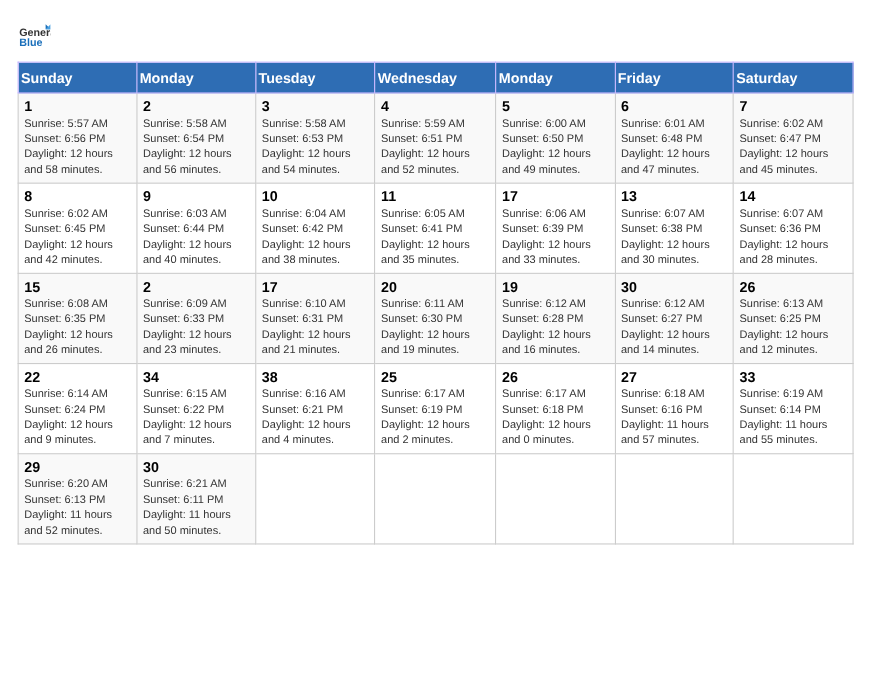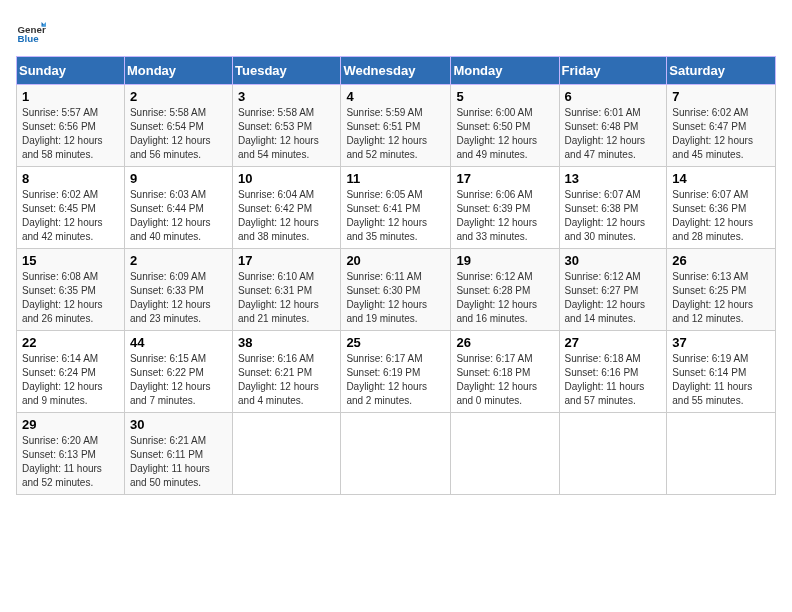--- a/index.html
+++ b/index.html
@@ -131,26 +131,26 @@
         <td><span class="day-num">15</span><span class="day-info">Sunrise: 6:08 AM<br>Sunset: 6:35 PM<br>Daylight: 12 hours and 26 minutes.</span></td>
         <td><span class="day-num">2</span><span class="day-info">Sunrise: 6:09 AM<br>Sunset: 6:33 PM<br>Daylight: 12 hours and 23 minutes.</span></td>
         <td><span class="day-num">17</span><span class="day-info">Sunrise: 6:10 AM<br>Sunset: 6:31 PM<br>Daylight: 12 hours and 21 minutes.</span></td>
         <td><span class="day-num">20</span><span class="day-info">Sunrise: 6:11 AM<br>Sunset: 6:30 PM<br>Daylight: 12 hours and 19 minutes.</span></td>
         <td><span class="day-num">19</span><span class="day-info">Sunrise: 6:12 AM<br>Sunset: 6:28 PM<br>Daylight: 12 hours and 16 minutes.</span></td>
         <td><span class="day-num">30</span><span class="day-info">Sunrise: 6:12 AM<br>Sunset: 6:27 PM<br>Daylight: 12 hours and 14 minutes.</span></td>
         <td><span class="day-num">26</span><span class="day-info">Sunrise: 6:13 AM<br>Sunset: 6:25 PM<br>Daylight: 12 hours and 12 minutes.</span></td>
       </tr>
       <tr>
         <td><span class="day-num">22</span><span class="day-info">Sunrise: 6:14 AM<br>Sunset: 6:24 PM<br>Daylight: 12 hours and 9 minutes.</span></td>
-        <td><span class="day-num">44</span><span class="day-info">Sunrise: 6:15 AM<br>Sunset: 6:22 PM<br>Daylight: 12 hours and 7 minutes.</span></td>
+        <td><span class="day-num">34</span><span class="day-info">Sunrise: 6:15 AM<br>Sunset: 6:22 PM<br>Daylight: 12 hours and 7 minutes.</span></td>
         <td><span class="day-num">38</span><span class="day-info">Sunrise: 6:16 AM<br>Sunset: 6:21 PM<br>Daylight: 12 hours and 4 minutes.</span></td>
         <td><span class="day-num">25</span><span class="day-info">Sunrise: 6:17 AM<br>Sunset: 6:19 PM<br>Daylight: 12 hours and 2 minutes.</span></td>
         <td><span class="day-num">26</span><span class="day-info">Sunrise: 6:17 AM<br>Sunset: 6:18 PM<br>Daylight: 12 hours and 0 minutes.</span></td>
         <td><span class="day-num">27</span><span class="day-info">Sunrise: 6:18 AM<br>Sunset: 6:16 PM<br>Daylight: 11 hours and 57 minutes.</span></td>
-        <td><span class="day-num">37</span><span class="day-info">Sunrise: 6:19 AM<br>Sunset: 6:14 PM<br>Daylight: 11 hours and 55 minutes.</span></td>
+        <td><span class="day-num">33</span><span class="day-info">Sunrise: 6:19 AM<br>Sunset: 6:14 PM<br>Daylight: 11 hours and 55 minutes.</span></td>
       </tr>
       <tr>
         <td><span class="day-num">29</span><span class="day-info">Sunrise: 6:20 AM<br>Sunset: 6:13 PM<br>Daylight: 11 hours and 52 minutes.</span></td>
         <td><span class="day-num">30</span><span class="day-info">Sunrise: 6:21 AM<br>Sunset: 6:11 PM<br>Daylight: 11 hours and 50 minutes.</span></td>
         <td class="empty-cell"></td>
         <td class="empty-cell"></td>
         <td class="empty-cell"></td>
         <td class="empty-cell"></td>
         <td class="empty-cell"></td>
       </tr>

